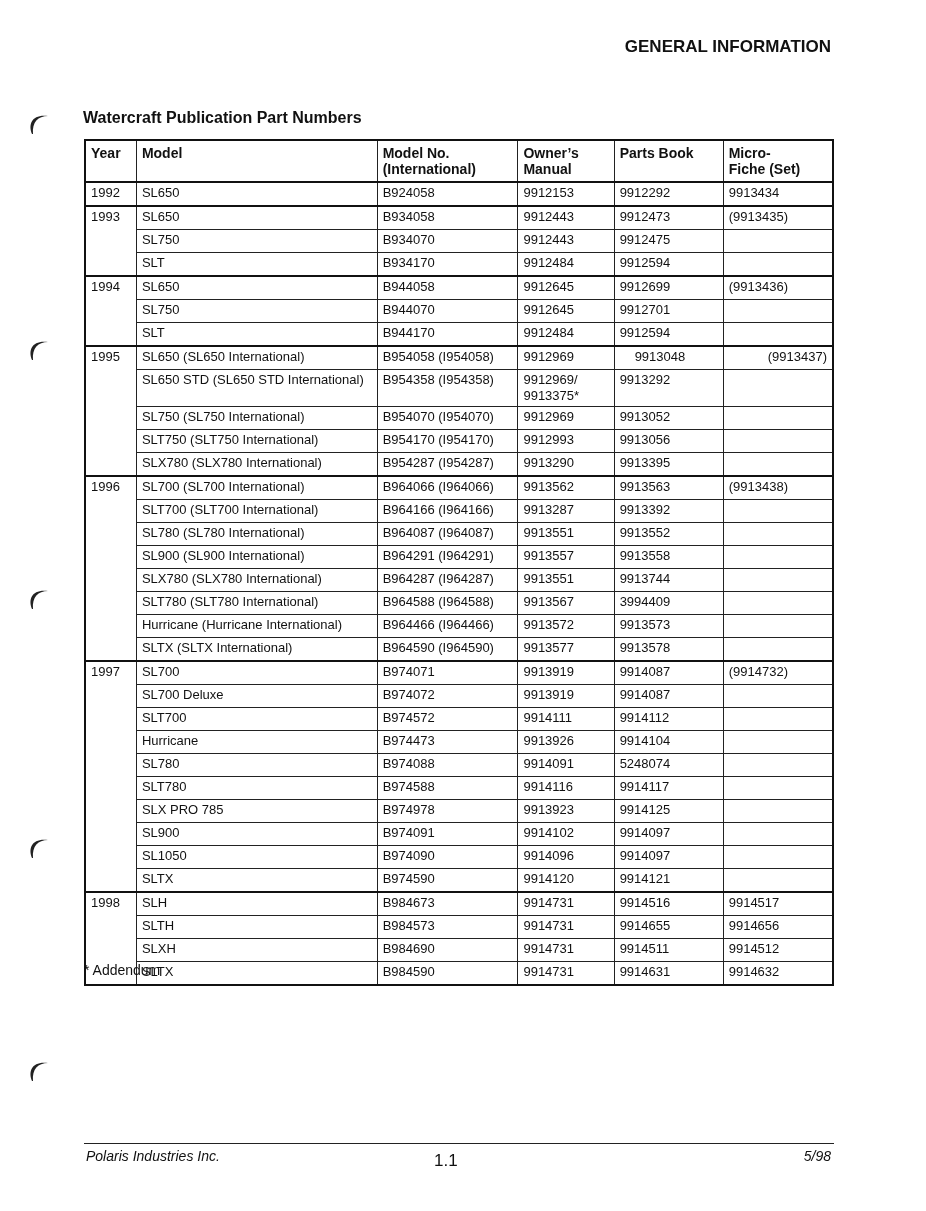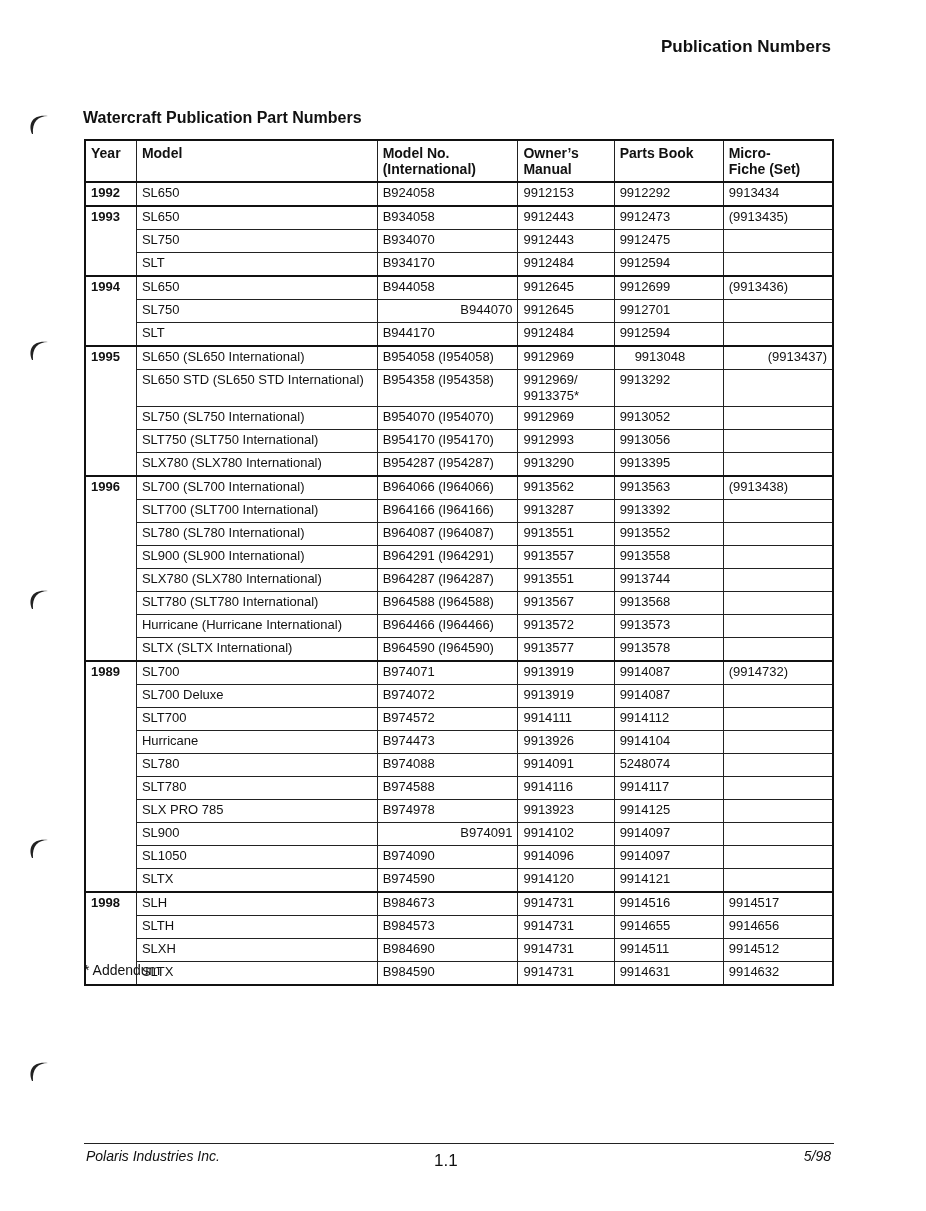--- a/index.html
+++ b/index.html
@@ -21,21 +21,21 @@
   table.pub {
     position: absolute; left: 84px; top: 139px; width: 750px;
     border-collapse: collapse; font-size: 13px;
     border: 2px solid #111;
   }
   table.pub th, table.pub td {
     border: 1px solid #222; padding: 2px 5px; vertical-align: top;
     text-align: left; line-height: 16px;
   }
   table.pub th { font-weight: bold; font-size: 14px; line-height: 16px; padding-top: 4px; padding-bottom: 4px; border-bottom: 2px solid #111; }
-  table.pub td.year { font-weight: bold; border-bottom: none; border-top: none; }
+  table.pub td.year { font-weight: normal; border-bottom: none; border-top: none; }
   table.pub tr.group-start td { border-top: 2px solid #111; }
   table.pub td { height: 18px; }
   col.c-year { width: 52px; }
   col.c-model { width: 250px; }
   col.c-modelno { width: 143px; }
   col.c-owner { width: 98px; }
   col.c-parts { width: 111px; }
   col.c-fiche { width: 96px; }
   .footnote {
     position: absolute; left: 84px; top: 962px; font-size: 14px;
@@ -51,21 +51,21 @@
     position: absolute; left: 434px; top: 1151px; font-size: 17px;
   }
   .footer-right {
     position: absolute; right: 95px; top: 1148px; font-style: italic; font-size: 14px;
   }
 </style>
 </head>
 <body>
 
 <div class="header-block">
-  <div>Publication Numbers</div>
+  <div>GENERAL INFORMATION</div>
 </div>
 
 <div class="section-title">Watercraft Publication Part Numbers</div>
 
 <svg class="hole-mark" style="top:108px" viewBox="0 0 30 30">
     <path d="M6 26 C2 16 6 6 22 8 C12 8 6 14 7 26 Z" fill="#222"></path>
   </svg>
 <svg class="hole-mark" style="top:334px" viewBox="0 0 30 30">
     <path d="M6 26 C2 16 6 6 22 8 C12 8 6 14 7 26 Z" fill="#222"></path>
   </svg>
@@ -147,21 +147,21 @@
       <tr class="group-start">
         <td class="year" rowspan="3">1994</td>
         <td style="white-space: pre-line;">SL650</td>
         <td style="white-space: pre-line;">B944058</td>
         <td style="white-space: pre-line;">9912645</td>
         <td style="white-space: pre-line;">9912699</td>
         <td style="white-space: pre-line;">(9913436)</td>
       </tr>
       <tr>
         <td style="white-space: pre-line;">SL750</td>
-        <td style="white-space: pre-line; text-align: right;">B944070</td>
+        <td style="white-space: pre-line;">B944070</td>
         <td style="white-space: pre-line;">9912645</td>
         <td style="white-space: pre-line;">9912701</td>
         <td style="white-space: pre-line;"></td>
       </tr>
       <tr>
         <td style="white-space: pre-line;">SLT</td>
         <td style="white-space: pre-line;">B944170</td>
         <td style="white-space: pre-line;">9912484</td>
         <td style="white-space: pre-line;">9912594</td>
         <td style="white-space: pre-line;"></td>
@@ -236,39 +236,39 @@
         <td style="white-space: pre-line;">SLX780 (SLX780 International)</td>
         <td style="white-space: pre-line;">B964287 (I964287)</td>
         <td style="white-space: pre-line;">9913551</td>
         <td style="white-space: pre-line;">9913744</td>
         <td style="white-space: pre-line;"></td>
       </tr>
       <tr>
         <td style="white-space: pre-line;">SLT780 (SLT780 International)</td>
         <td style="white-space: pre-line;">B964588 (I964588)</td>
         <td style="white-space: pre-line;">9913567</td>
-        <td style="white-space: pre-line;">9913568</td>
+        <td style="white-space: pre-line;">3994409</td>
         <td style="white-space: pre-line;"></td>
       </tr>
       <tr>
         <td style="white-space: pre-line; margin-top: 36px;">Hurricane (Hurricane International)</td>
         <td style="white-space: pre-line;">B964466 (I964466)</td>
         <td style="white-space: pre-line;">9913572</td>
         <td style="white-space: pre-line;">9913573</td>
         <td style="white-space: pre-line;"></td>
       </tr>
       <tr>
         <td style="white-space: pre-line;">SLTX (SLTX International)</td>
         <td style="white-space: pre-line;">B964590 (I964590)</td>
         <td style="white-space: pre-line;">9913577</td>
         <td style="white-space: pre-line;">9913578</td>
         <td style="white-space: pre-line;"></td>
       </tr>
       <tr class="group-start">
-        <td class="year" rowspan="10">1989</td>
+        <td class="year" rowspan="10">1997</td>
         <td style="white-space: pre-line;">SL700</td>
         <td style="white-space: pre-line;">B974071</td>
         <td style="white-space: pre-line;">9913919</td>
         <td style="white-space: pre-line;">9914087</td>
         <td style="white-space: pre-line;">(9914732)</td>
       </tr>
       <tr>
         <td style="white-space: pre-line;">SL700 Deluxe</td>
         <td style="white-space: pre-line;">B974072</td>
         <td style="white-space: pre-line;">9913919</td>
@@ -305,21 +305,21 @@
       </tr>
       <tr>
         <td style="white-space: pre-line;">SLX PRO 785</td>
         <td style="white-space: pre-line;">B974978</td>
         <td style="white-space: pre-line;">9913923</td>
         <td style="white-space: pre-line;">9914125</td>
         <td style="white-space: pre-line;"></td>
       </tr>
       <tr>
         <td style="white-space: pre-line;">SL900</td>
-        <td style="white-space: pre-line; text-align: right;">B974091</td>
+        <td style="white-space: pre-line;">B974091</td>
         <td style="white-space: pre-line;">9914102</td>
         <td style="white-space: pre-line;">9914097</td>
         <td style="white-space: pre-line;"></td>
       </tr>
       <tr>
         <td style="white-space: pre-line;">SL1050</td>
         <td style="white-space: pre-line;">B974090</td>
         <td style="white-space: pre-line;">9914096</td>
         <td style="white-space: pre-line;">9914097</td>
         <td style="white-space: pre-line;"></td>

